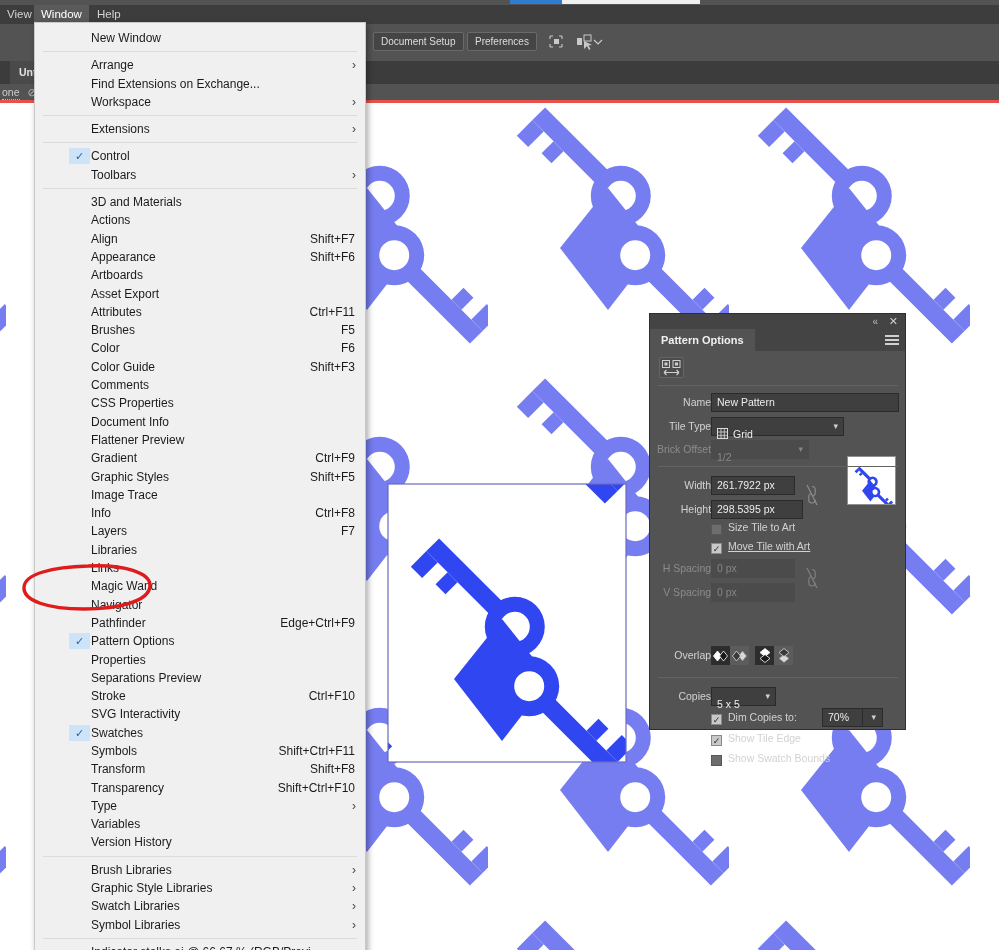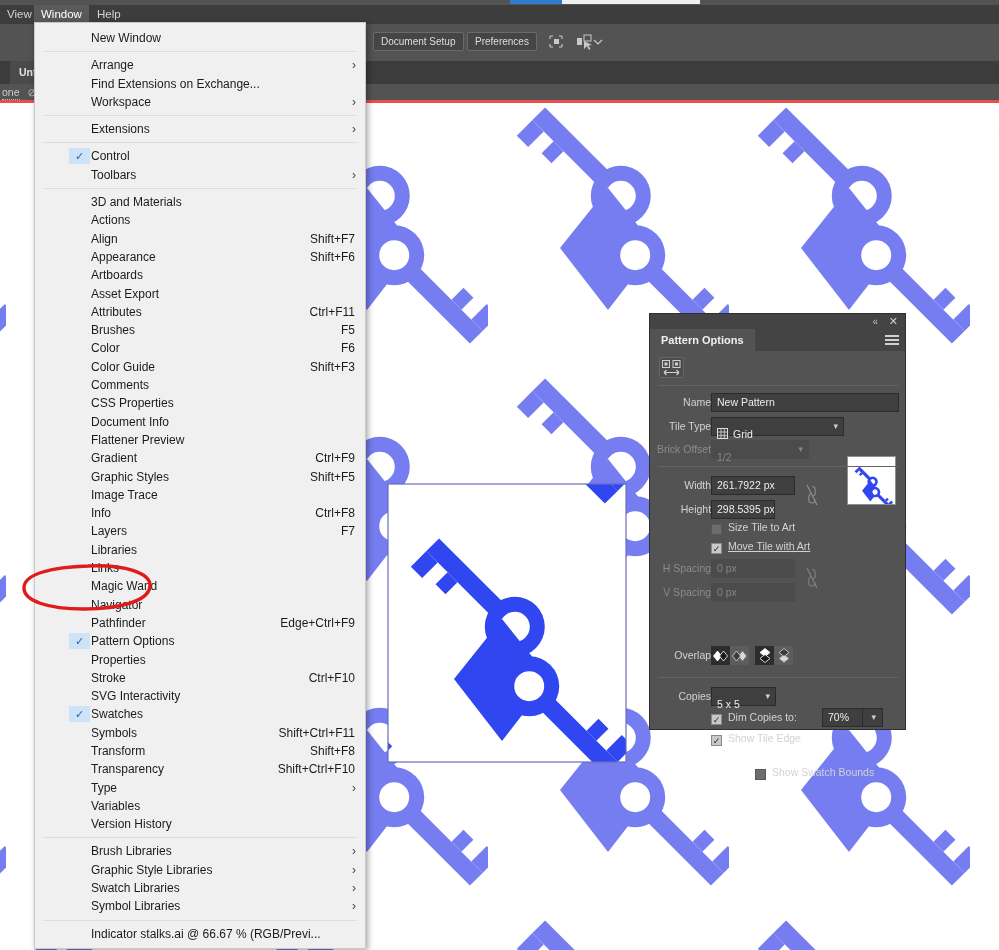--- a/index.html
+++ b/index.html
@@ -299,20 +299,21 @@
     <div class="mi"><span>Image Trace</span></div>
     <div class="mi"><span>Info</span><span class="sc">Ctrl+F8</span></div>
     <div class="mi"><span>Layers</span><span class="sc">F7</span></div>
     <div class="mi"><span>Libraries</span></div>
     <div class="mi"><span>Links</span></div>
     <div class="mi"><span>Magic Wand</span></div>
     <div class="mi"><span>Navigator</span></div>
     <div class="mi"><span>Pathfinder</span><span class="sc">Edge+Ctrl+F9</span></div>
     <div class="mi"><span class="chk">✓</span><span>Pattern Options</span></div>
     <div class="mi"><span>Properties</span></div>
+    <div class="mi"><span>Separations Preview</span></div>
     <div class="mi"><span>Stroke</span><span class="sc">Ctrl+F10</span></div>
     <div class="mi"><span>SVG Interactivity</span></div>
     <div class="mi"><span class="chk">✓</span><span>Swatches</span></div>
     <div class="mi"><span>Symbols</span><span class="sc">Shift+Ctrl+F11</span></div>
     <div class="mi"><span>Transform</span><span class="sc">Shift+F8</span></div>
     <div class="mi"><span>Transparency</span><span class="sc">Shift+Ctrl+F10</span></div>
     <div class="mi"><span>Type</span><span class="arrow">›</span></div>
     <div class="mi"><span>Variables</span></div>
     <div class="mi"><span>Version History</span></div>
     <div class="mi-sep"></div>
@@ -394,21 +395,21 @@
     <div class="select dim" style="left:61px; top:89px; width:98px;">
       <span>1/2</span>
       <span class="caret">▾</span>
     </div>
 
     <div class="panel-divider" style="top:115px;"></div>
 
     <div class="row-label" style="left:8px; top:128px; width:56px;">Width:</div>
     <div class="field" style="left:61px; top:125px; width:84px;">261.7922 px</div>
     <div class="row-label" style="left:8px; top:152px; width:56px;">Height:</div>
-    <div class="field" style="left:61px; top:149px; width:64px;">298.5395 px</div>
+    <div class="field" style="left:61px; top:149px; width:92px;">298.5395 px</div>
 
     <div class="link-icon" style="left:155px; top:133px;">
       <svg width="14" height="22" viewBox="0 0 14 22">
         <g fill="none" stroke="#8c8c8c" stroke-width="1.2">
           <path d="M7 2.5 a3.2 3.2 0 0 1 3.2 3.2 v3.1 a3.2 3.2 0 0 1 -3.2 3.2"></path>
           <path d="M7 9.5 a3.2 3.2 0 0 0 -3.2 3.2 v3.1 a3.2 3.2 0 0 0 3.2 3.2 a3.2 3.2 0 0 0 3.2 -3.2"></path>
           <path d="M2 1 L12 21"></path>
         </g>
       </svg>
     </div>
@@ -477,21 +478,21 @@
       <span class="chk-box">✓</span><span>Dim Copies to:</span>
     </div>
     <div class="field" style="left:172px; top:357px; width:48px;">70%</div>
     <div class="select" style="left:212px; top:357px; width:21px;">
       <span class="caret" style="right:6px;">▾</span>
     </div>
 
     <div class="chk-row" style="left:61px; top:381px;">
       <span class="chk-box">✓</span><span>Show Tile Edge</span>
     </div>
-    <div class="chk-row" style="left:61px; top:415px;margin-left:44px;">
+    <div class="chk-row" style="left:61px; top:401px;">
       <span class="chk-box off">✓</span><span>Show Swatch Bounds</span>
     </div>
 
   </div>
 </div>
 
 <svg id="annotation" viewBox="0 0 135 50">
   <path d="M68 4 C104 2 131 11 130 24 C129 39 100 47 64 47 C28 47 3 39 4 25 C5 12 32 5 68 4 Z" fill="none" stroke="#e01b1b" stroke-width="3.4" stroke-linecap="round"></path>
 </svg>
 

